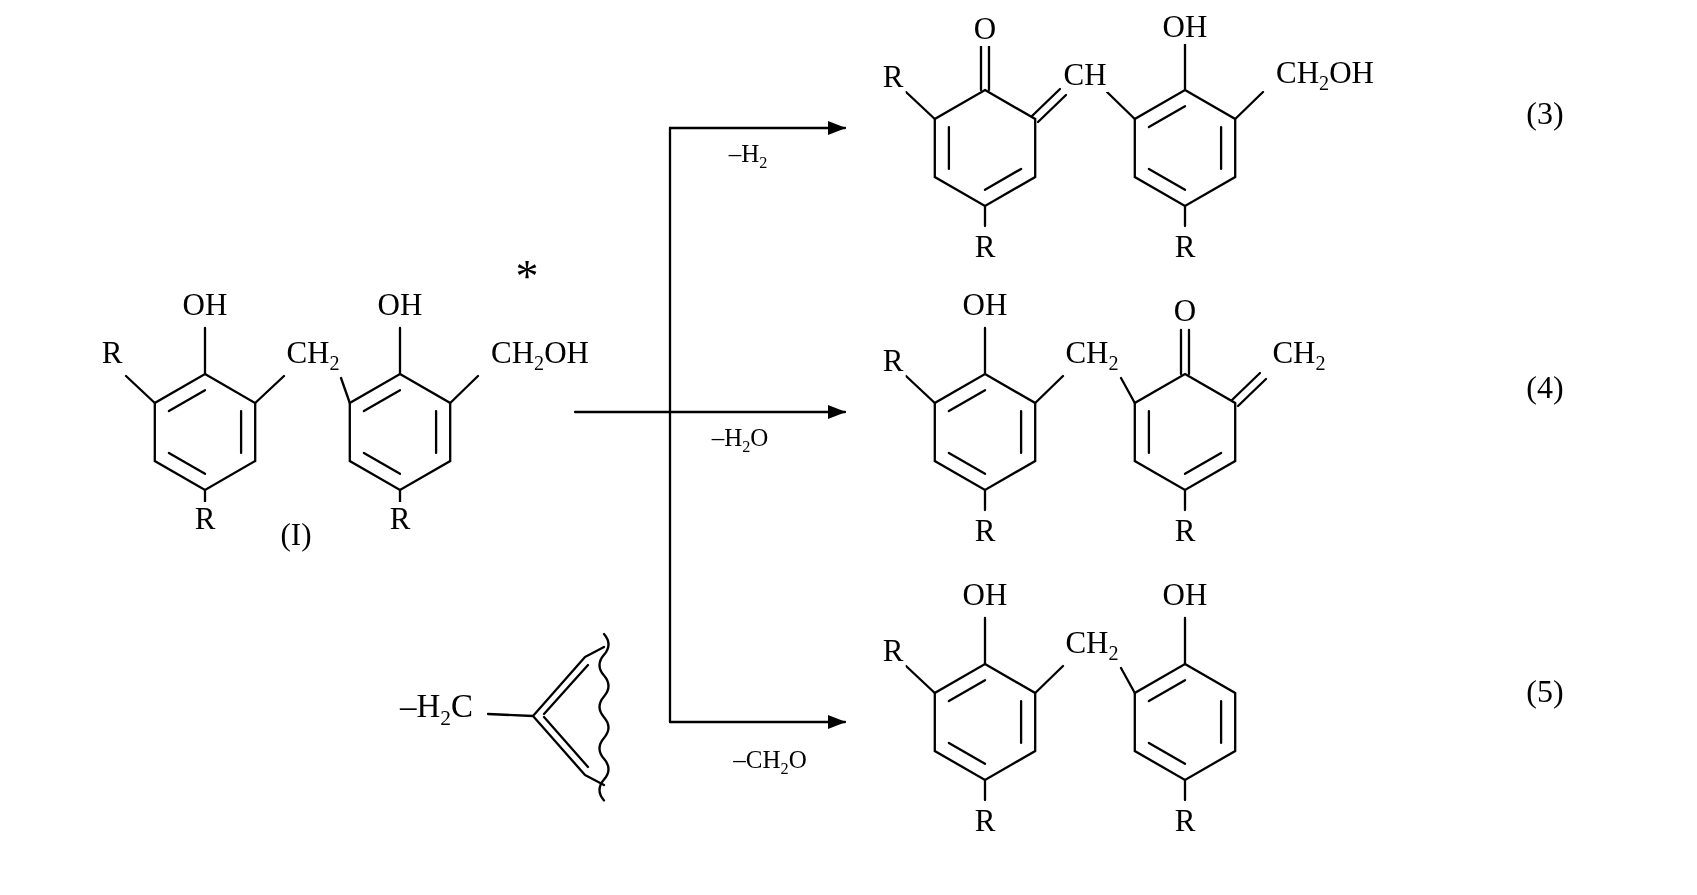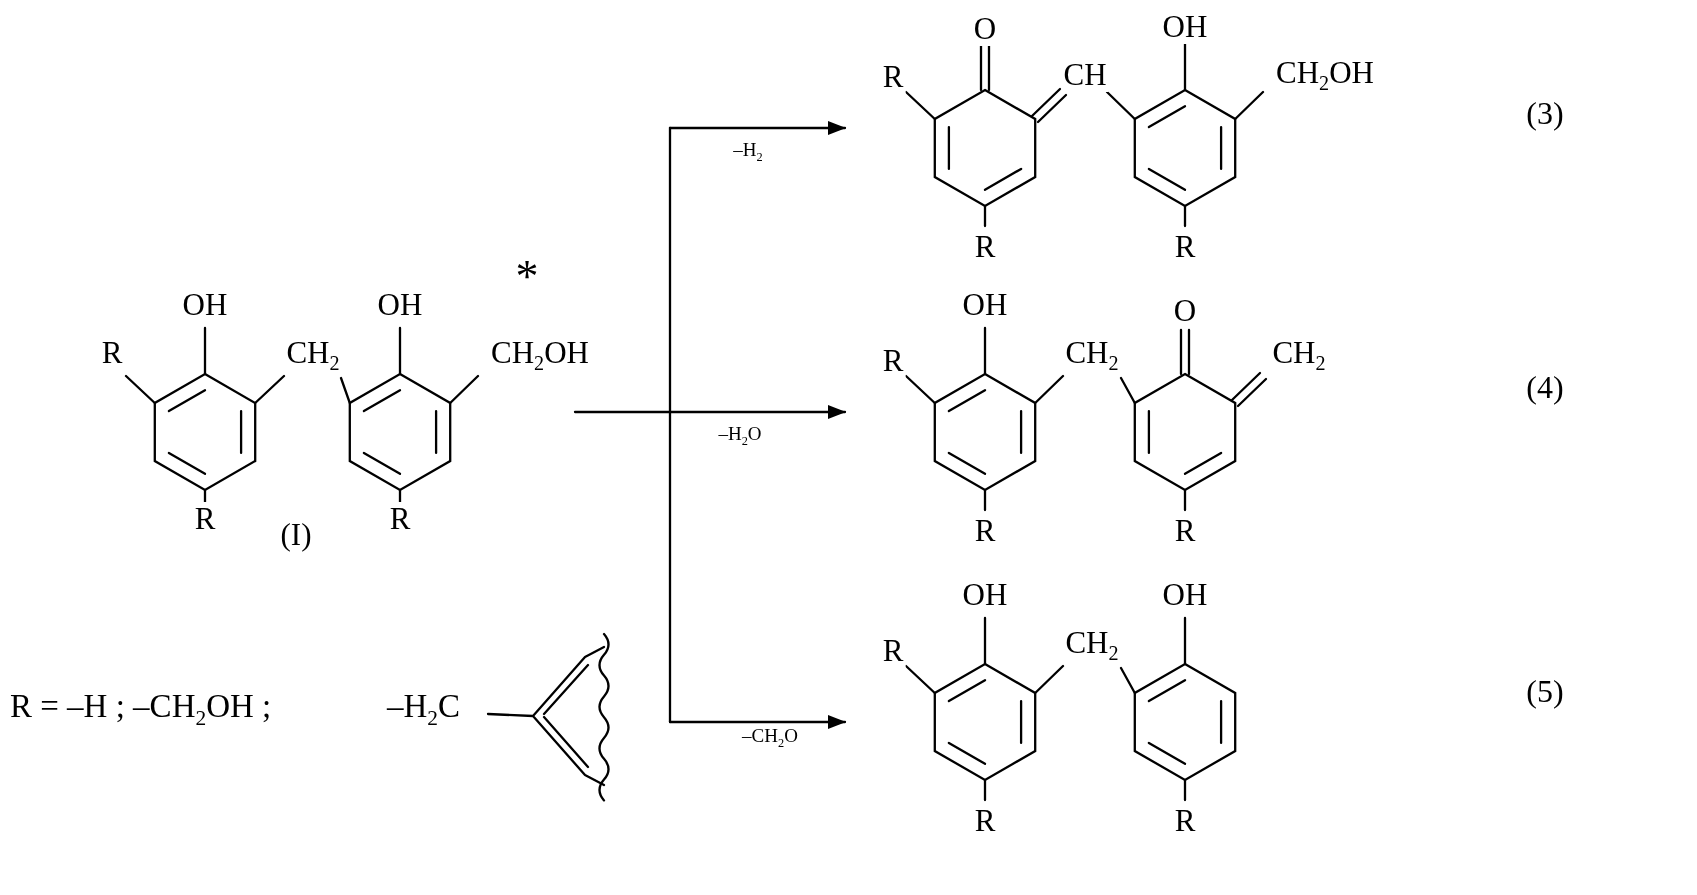--- a/index.html
+++ b/index.html
@@ -4,21 +4,21 @@
 <style>
   html,body{margin:0;padding:0;background:#fff;}
   .scheme{position:relative;width:1697px;height:895px;background:#fff;overflow:hidden;
           font-family:"Liberation Serif", serif;color:#000;}
   svg{position:absolute;left:0;top:0;}
   .bond{stroke:#000;stroke-width:2.3;fill:none;stroke-linecap:round;}
   .lbl{position:absolute;transform:translateX(-50%);font-size:31px;line-height:1.1;
        background:#fff;padding:0 2px;white-space:nowrap;}
   .lbl-left{position:absolute;font-size:33px;line-height:1.1;background:#fff;
        padding:0 2px;white-space:nowrap;}
-  .cond{font-size:19px;}
+  .cond{font-size:25px;}
   .eq{font-size:32px;background:transparent;}
   .star{font-size:46px;background:transparent;}
   sub{font-size:65%;line-height:0;}
 </style>
 </head>
 <body>
 
 <div class="scheme">
 
   <svg width="1697" height="895" viewBox="0 0 1697 895">
@@ -89,21 +89,21 @@
   <span class="lbl" style="left:313px;top:336px">CH<sub>2</sub></span>
   <span class="lbl" style="left:400px;top:288px">OH</span>
   <span class="lbl" style="left:540px;top:336px">CH<sub>2</sub>OH</span>
   <span class="lbl star" style="left:527px;top:252px">*</span>
   <span class="lbl" style="left:205px;top:502px">R</span>
   <span class="lbl" style="left:400px;top:502px">R</span>
   <span class="lbl" style="left:296px;top:518px">(I)</span>
 
   <span class="lbl cond" style="left:748px;top:140px">–H<sub>2</sub></span>
   <span class="lbl cond" style="left:740px;top:424px">–H<sub>2</sub>O</span>
-  <span class="lbl cond" style="left:770px;top:726px">–CH<sub>2</sub>O</span>
+  <span class="lbl cond" style="left:770px;top:746px">–CH<sub>2</sub>O</span>
 
   <span class="lbl" style="left:985px;top:12px">O</span>
   <span class="lbl" style="left:893px;top:60px">R</span>
   <span class="lbl" style="left:1085px;top:58px">CH</span>
   <span class="lbl" style="left:1185px;top:10px">OH</span>
   <span class="lbl" style="left:1325px;top:56px">CH<sub>2</sub>OH</span>
   <span class="lbl" style="left:985px;top:230px">R</span>
   <span class="lbl" style="left:1185px;top:230px">R</span>
   <span class="lbl eq" style="left:1545px;top:96px">(3)</span>
 
@@ -117,16 +117,15 @@
   <span class="lbl eq" style="left:1545px;top:370px">(4)</span>
 
   <span class="lbl" style="left:985px;top:578px">OH</span>
   <span class="lbl" style="left:893px;top:634px">R</span>
   <span class="lbl" style="left:1092px;top:626px">CH<sub>2</sub></span>
   <span class="lbl" style="left:1185px;top:578px">OH</span>
   <span class="lbl" style="left:985px;top:804px">R</span>
   <span class="lbl" style="left:1185px;top:804px">R</span>
   <span class="lbl eq" style="left:1545px;top:674px">(5)</span>
 
-  <span class="lbl-left" style="left:8px;top:688px">R = –H ; –CH<sub>2</sub>OH ;</span>
-  <span class="lbl-left" style="left:385px;top:688px">–H<sub>2</sub>C</span>
+  <span class="lbl-left" style="left:398px;top:688px">–H<sub>2</sub>C</span>
 
 </div>
 
 </body></html>

